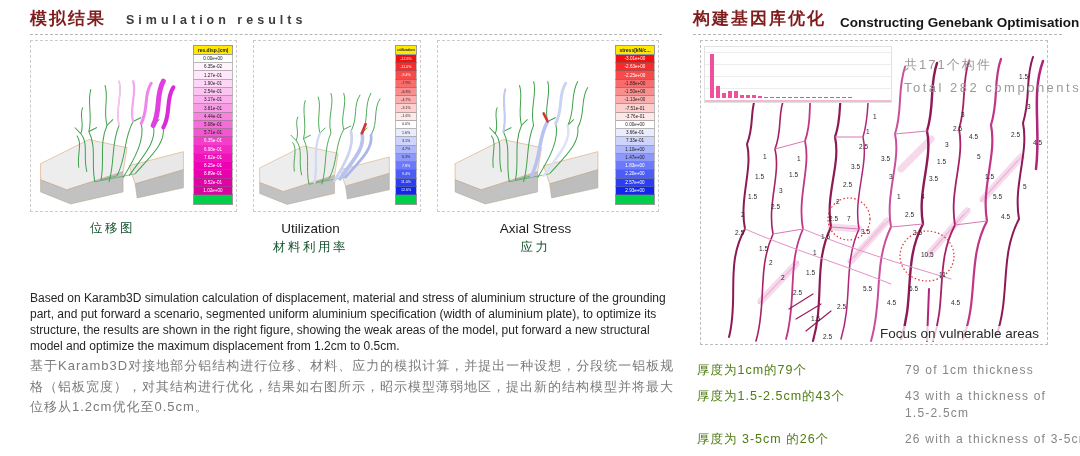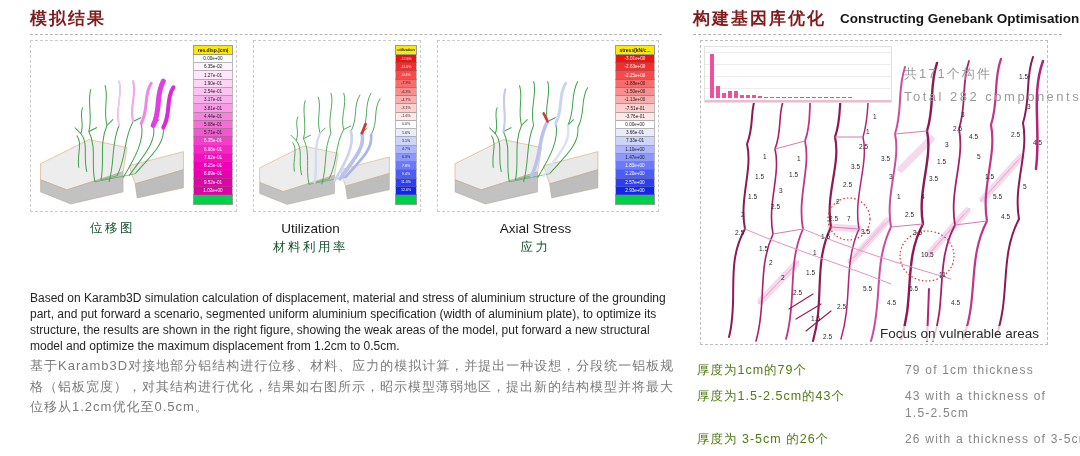--- a/index.html
+++ b/index.html
@@ -2,21 +2,21 @@
 <html><head>
 <meta charset="utf-8">
 <style>
   html,body{margin:0;padding:0;}
   body{width:1080px;height:456px;position:relative;background:#ffffff;overflow:hidden;
        font-family:"Liberation Sans","DejaVu Sans",sans-serif;}
   .abs{position:absolute;}
 
   
   #left-title{left:30px;top:7px;display:flex;align-items:baseline;gap:20px;}
-  #right-title{left:693px;top:7px;display:flex;align-items:center;gap:2px;}
+  #right-title{left:693px;top:7px;display:flex;align-items:flex-end;gap:2px;}
   .t-zh{font-size:17px;font-weight:bold;color:#7f1d1d;letter-spacing:2px;white-space:nowrap;}
   .t-en-l{font-size:12.5px;font-weight:bold;color:#3d3d3d;letter-spacing:4px;white-space:nowrap;}
   .t-en-r{font-size:13.5px;font-weight:600;color:#161616;white-space:nowrap;margin-left:12px;}
   .rule{border-top:1px dashed #b5b5b5;height:0;}
   #left-rule{left:30px;top:34px;width:632px;}
   #right-rule{left:693px;top:34px;width:369px;}
 
   
   #panels{left:30px;top:40px;display:flex;gap:16px;}
   .panel{border:1px dashed #cbcbcb;height:172px;display:flex;padding:2px;box-sizing:border-box;background:#fff;}
@@ -47,21 +47,21 @@
 
   
   #right-box{left:700px;top:40px;width:348px;height:305px;border:1px dashed #bdbdbd;box-sizing:border-box;}
   #genebank-svg{position:absolute;left:0;top:8px;z-index:1;}
   #histogram{position:absolute;left:3px;top:5px;width:188px;height:57px;background:#fff;
              border:1px solid #e2e2e2;z-index:2;box-sizing:border-box;}
   #histo-bars{display:flex;align-items:flex-end;gap:2px;height:100%;padding:4px 4px 2px 5px;box-sizing:border-box;
               background:repeating-linear-gradient(to top,#ffffff 0 11px,#ececec 11px 12px);
               border-bottom:2px solid #f3b8d2;}
   .hbar{width:4px;background:#f0509b;}
-  #total-label{position:absolute;left:203px;top:24px;z-index:2;color:#9a9a9a;}
+  #total-label{position:absolute;left:203px;top:15px;z-index:2;color:#9a9a9a;}
   #total-zh{font-size:13px;letter-spacing:2px;white-space:nowrap;}
   #total-en{font-size:13px;letter-spacing:2.5px;margin-top:6px;white-space:nowrap;}
   #focus-label{position:absolute;right:6px;bottom:3px;z-index:2;font-size:13.5px;color:#2b2b2b;
                background:rgba(255,255,255,.75);padding:0 2px;}
 
   
   #stats{left:697px;top:362px;display:grid;grid-template-columns:208px auto;row-gap:9px;align-items:start;}
   .stat-zh{font-size:12.5px;color:#4d7c0f;letter-spacing:1px;white-space:nowrap;}
   .stat-en{font-size:12px;color:#868686;letter-spacing:1.2px;}
   .stat-en div{white-space:nowrap;line-height:1.4;}
@@ -90,20 +90,21 @@
       <path d="M92,132 C106,112 120,98 116,82 C124,66 118,52 126,38"></path>
       <path d="M98,130 C114,112 128,100 126,84 C134,70 128,56 136,44"></path>
       <path d="M52,88 L60,84 M70,82 L76,76 M96,78 L104,74 M116,82 L122,76 M44,90 L38,84"></path>
       <path d="M58,138 L98,130 M64,136 L80,132" stroke-width="0.6"></path>
     </g>
   </defs>
 </svg>
 
 <div class="abs" id="left-title">
   <span class="t-zh">模拟结果</span>
+  <span class="t-en-l">Simulation results</span>
 </div>
 <div class="abs rule" id="left-rule"></div>
 
 <div class="abs" id="panels">
   <div class="panel p1">
     <svg viewBox="0 0 150 165" preserveAspectRatio="xMidYMax meet">
       <use href="#terrain"></use>
         <use href="#branches"></use>
       <g fill="none" stroke-linecap="round">
         <path d="M116,82 C124,66 118,52 126,38" stroke="#e23fe0" stroke-width="5"></path>

